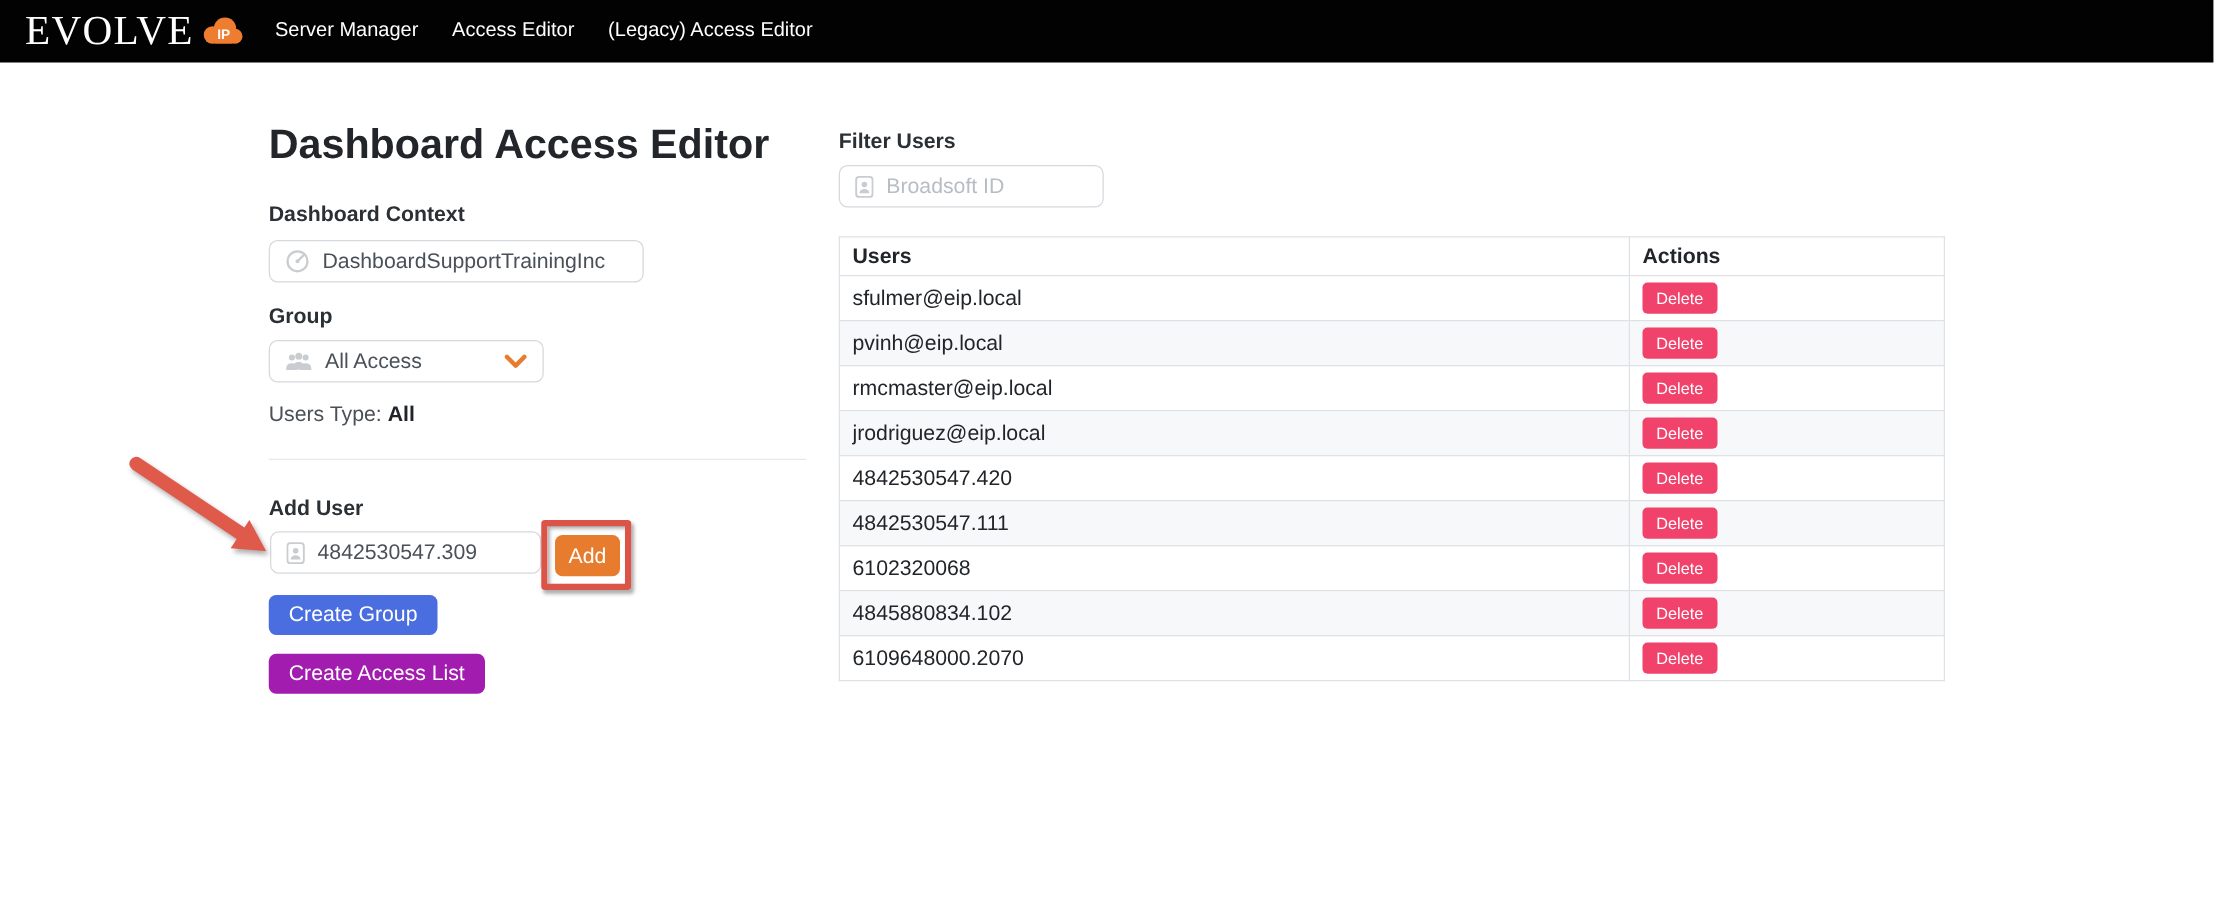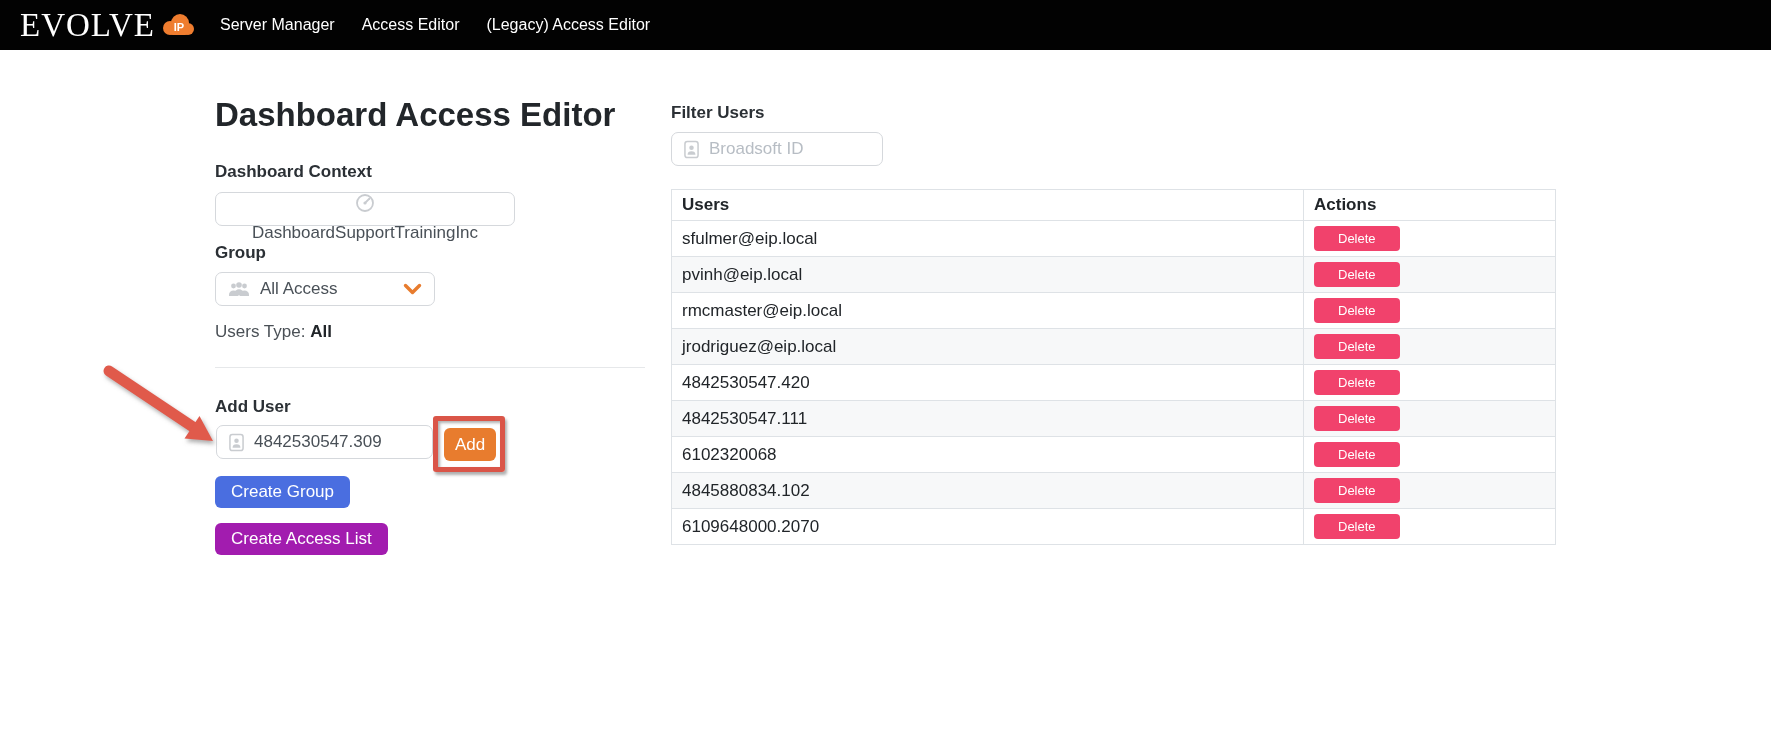--- a/index.html
+++ b/index.html
@@ -42,21 +42,21 @@
 
   
   .users-table { position:absolute; left:671px; top:189px; width:885px; border-collapse:collapse;
                  font-size:17px; color:#212529; table-layout:fixed; }
   .users-table th, .users-table td { border:1px solid #dee2e6; text-align:left; }
   .users-table th { font-weight:700; padding:5px 10px; height:20px; }
   .users-table td { padding:5px 10px; height:25px; }
   .users-table th:first-child, .users-table td:first-child { width:611px; }
   .users-table tbody tr:nth-child(even) { background:#f7f8f9; }
   .delete-btn { background:#f1426c; color:#fff; border:none; border-radius:4px; font-size:13px;
-                padding:5px 24px; cursor:pointer; font-family:inherit; }
+                padding:5px 11px; cursor:pointer; font-family:inherit; }
 
   .icon { flex:0 0 auto; display:block; }
 </style>
 </head>
 <body>
 
 <div class="screen">
 
   <div class="navbar">
     <div class="logo">
@@ -74,21 +74,21 @@
     <nav class="nav-links">
         <a class="nav-link">Server Manager</a>
         <a class="nav-link">Access Editor</a>
         <a class="nav-link">(Legacy) Access Editor</a>
       </nav>
   </div>
 
   <h1 class="page-title">Dashboard Access Editor</h1>
 
   <div class="field-label" style="left:215px; top:162px;">Dashboard Context</div>
-  <div class="input-box" style="left:215px; top:192px; width:300px;flex-direction:column;">
+  <div class="input-box" style="left:215px; top:192px; width:300px;">
     <svg class="icon" width="20" height="20" viewBox="0 0 20 20">
       <circle cx="10" cy="10" r="8" fill="none" stroke="#c9ccd0" stroke-width="1.8"></circle>
       <line x1="10" y1="10" x2="14.5" y2="5.5" stroke="#c9ccd0" stroke-width="1.8" stroke-linecap="round"></line>
       <circle cx="10" cy="10" r="1.6" fill="#c9ccd0"></circle>
     </svg>
     <span class="input-text">DashboardSupportTrainingInc</span>
   </div>
 
   <div class="field-label" style="left:215px; top:243px;">Group</div>
   <div class="input-box" style="left:215px; top:272px; width:220px;">

